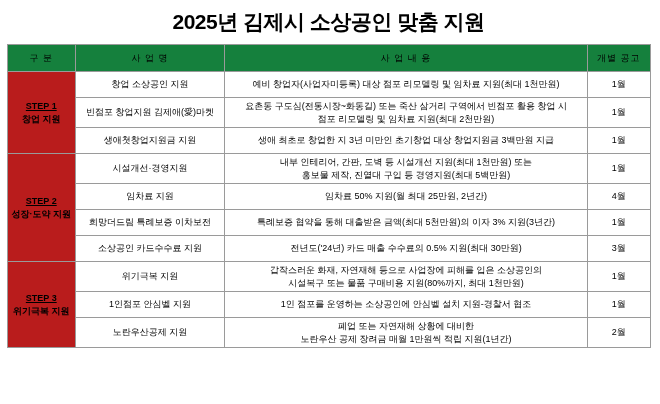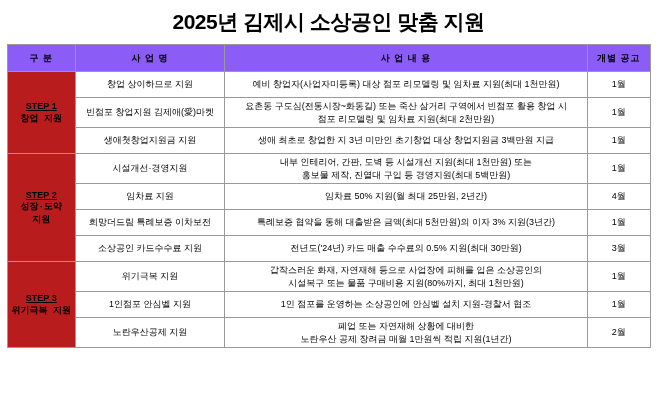--- a/index.html
+++ b/index.html
@@ -38,22 +38,22 @@
   table.grid th, table.grid td {
     border: 1px solid #9a9a9a;
     padding: 2px 3px;
     text-align: center;
     vertical-align: middle;
     font-size: 9px;
     line-height: 1.35;
     word-break: keep-all;
   }
   thead th {
-    background: #8b5cf6;
-    font-weight: bold;
+    background: #15803d;
+    font-weight: normal;
     font-size: 11px;
     height: 22px;
     letter-spacing: 1px;
     margin-top: 44px;
   }
   .col-step { width: 68px; }
   .col-name { width: 148px; }
   .col-desc { width: 360px; }
   .col-notice { width: 62px; }
 
@@ -63,21 +63,20 @@
     font-size: 10px;
     line-height: 1.5;
   }
   td.step-cell .step-label {
     text-decoration: underline;
     display: block;
   }
   td.step-cell .step-sub {
     display: block;
     font-weight: bold;
-    font-family: Liberation Mono, monospace;
   }
   td.name-cell {
     font-size: 9.5px;
     font-weight: normal;
   }
   td.desc-cell {
     font-size: 9px;
     text-align: center;
   }
   td.desc-cell .line {
@@ -118,21 +117,21 @@
         <th>개별 공고</th>
       </tr>
     </thead>
     <tbody>
 
       <tr class="r-h">
         <td class="step-cell" rowspan="3">
           <span class="step-label">STEP 1</span>
           <span class="step-sub">창업 지원</span>
         </td>
-        <td class="name-cell">창업 상이하므로 지원</td>
+        <td class="name-cell">창업 소상공인 지원</td>
         <td class="desc-cell">
           <span class="line">예비 창업자(사업자미등록) 대상 점포 리모델링 및 임차료 지원(최대 1천만원)</span>
         </td>
         <td class="notice-cell">1월</td>
       </tr>
       <tr class="r-t">
         <td class="name-cell">빈점포 창업지원 김제애(愛)마켓</td>
         <td class="desc-cell">
           <span class="line">요촌동 구도심(전통시장~화동길) 또는 죽산 삼거리 구역에서 빈점포 활용 창업 시</span>
           <span class="line">점포 리모델링 및 임차료 지원(최대 2천만원)</span>

